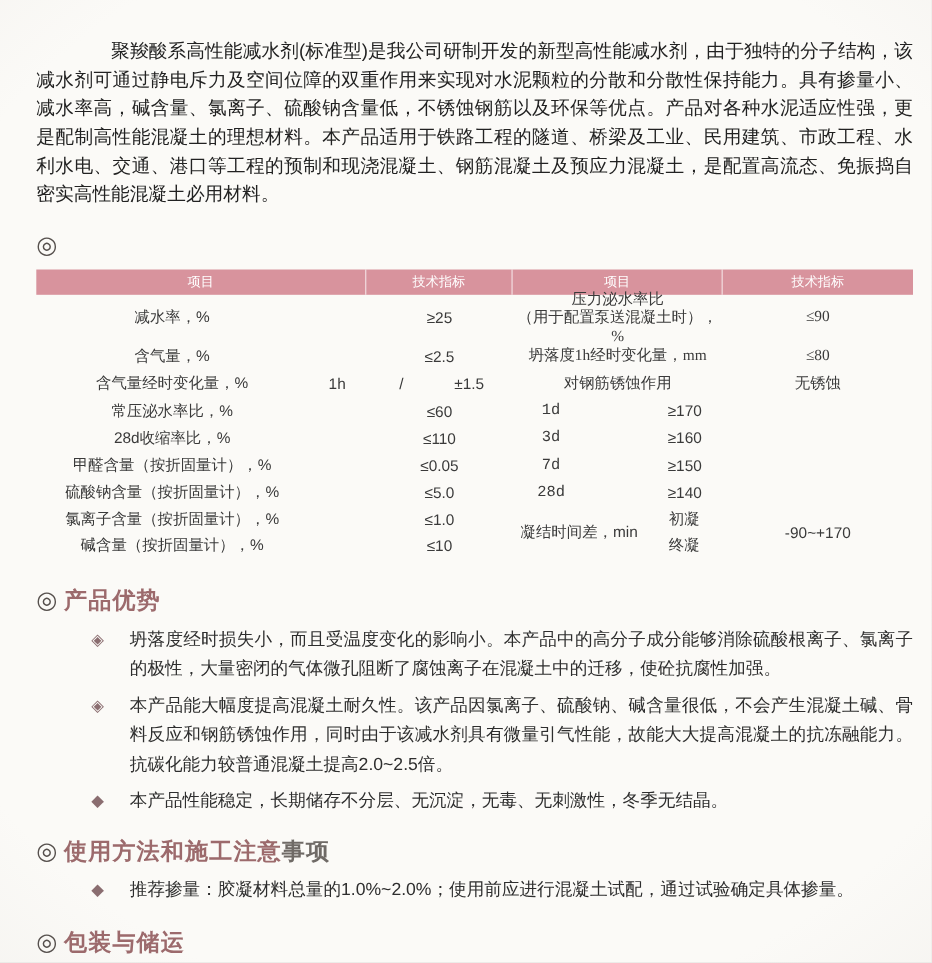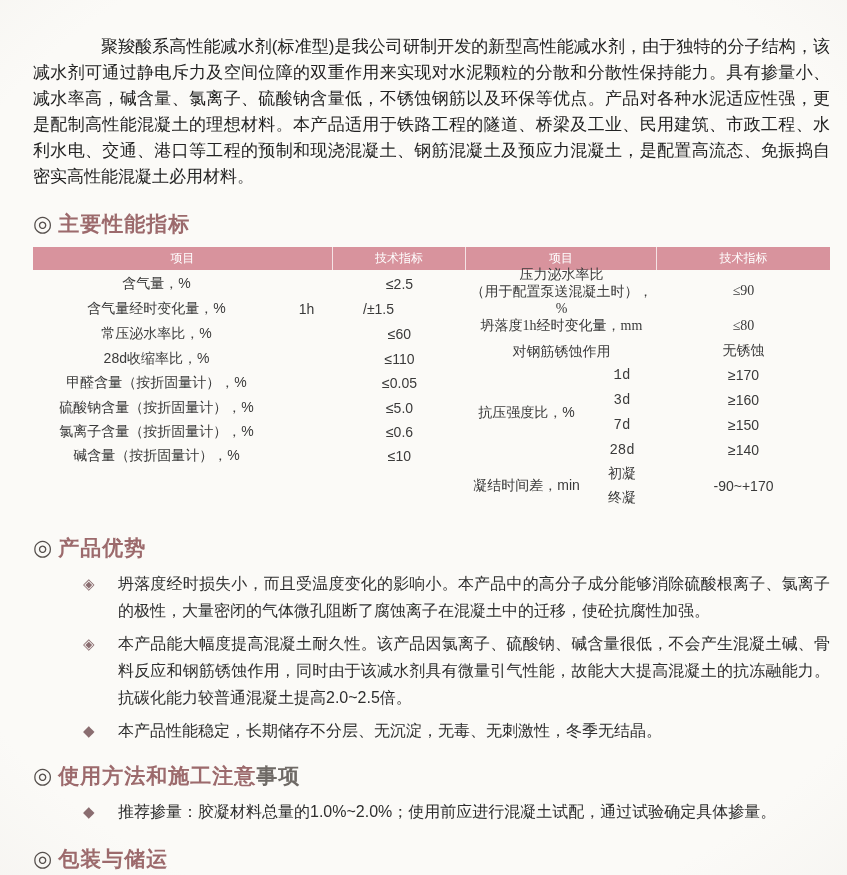--- a/index.html
+++ b/index.html
@@ -63,21 +63,21 @@
   .tbody{display:flex;}
   .left-half{width:433px;}
   .right-half{width:364px;}
 
   .lrow{display:flex;}
   .cell{display:flex;align-items:center;justify-content:center;box-sizing:border-box;text-align:center;}
   .lcell-label{width:247px;}
   .lcell-sub{width:53px;}
   .lcell-value{width:133px;}
   .value-split{justify-content:flex-start;padding-left:30px;}
-  .value-split .split-val{}
+  .value-split .split-val{margin-left:46px;}
 
   .rrow{display:flex;font-family:Liberation Serif, serif;}
   .rcell-label{width:191px;flex-direction:column;justify-content:center;line-height:17px;}
   .rcell-value{width:173px;}
 
   .rgroup{display:flex;}
   .g-label{width:121px;display:flex;align-items:center;justify-content:center;text-align:center;}
   .g-sub{width:70px;display:flex;flex-direction:column;font-family:Liberation Mono, monospace;}
   .g-vals{width:173px;display:flex;flex-direction:column;}
   .g-subrow{flex:1;display:flex;align-items:center;justify-content:center;}
@@ -111,33 +111,37 @@
 </head>
 <body>
 
 <div class="page">
   <div class="content">
 
     <p class="intro">聚羧酸系高性能减水剂(标准型)是我公司研制开发的新型高性能减水剂，由于独特的分子结构，该减水剂可通过静电斥力及空间位障的双重作用来实现对水泥颗粒的分散和分散性保持能力。具有掺量小、减水率高，碱含量、氯离子、硫酸钠含量低，不锈蚀钢筋以及环保等优点。产品对各种水泥适应性强，更是配制高性能混凝土的理想材料。本产品适用于铁路工程的隧道、桥梁及工业、民用建筑、市政工程、水利水电、交通、港口等工程的预制和现浇混凝土、钢筋混凝土及预应力混凝土，是配置高流态、免振捣自密实高性能混凝土必用材料。</p>
 
     <div class="section-heading mt-h1">
       <span class="marker">◎</span>
-      <span>主要性能指标</span>
     </div>
 
     <div class="perf-table">
       <div class="thead">
         <div class="th c1">项目</div>
         <div class="th c2">技术指标</div>
         <div class="th c3">项目</div>
         <div class="th c4">技术指标</div>
       </div>
       <div class="tbody">
 
         <div class="left-half">
+          <div class="lrow" style="height:42px">
+            <div class="cell lcell-label">减水率，%</div>
+            <div class="cell lcell-sub"></div>
+            <div class="cell lcell-value">≥25</div>
+          </div>
           <div class="lrow" style="height:27px">
             <div class="cell lcell-label">含气量，%</div>
             <div class="cell lcell-sub"></div>
             <div class="cell lcell-value">≤2.5</div>
           </div>
           <div class="lrow" style="height:24px">
             <div class="cell lcell-label">含气量经时变化量，%</div>
             <div class="cell lcell-sub">1h</div>
             <div class="cell lcell-value value-split">
               <span>/</span>
@@ -160,21 +164,21 @@
             <div class="cell lcell-value">≤0.05</div>
           </div>
           <div class="lrow" style="height:25px">
             <div class="cell lcell-label">硫酸钠含量（按折固量计），%</div>
             <div class="cell lcell-sub"></div>
             <div class="cell lcell-value">≤5.0</div>
           </div>
           <div class="lrow" style="height:24px">
             <div class="cell lcell-label">氯离子含量（按折固量计），%</div>
             <div class="cell lcell-sub"></div>
-            <div class="cell lcell-value">≤0.6</div>
+            <div class="cell lcell-value">≤1.0</div>
           </div>
           <div class="lrow" style="height:24px">
             <div class="cell lcell-label">碱含量（按折固量计），%</div>
             <div class="cell lcell-sub"></div>
             <div class="cell lcell-value">≤10</div>
           </div>
         </div>
 
         <div class="right-half">
           <div class="rrow" style="height:42px">
@@ -191,21 +195,20 @@
             <div class="cell rcell-value">≤80</div>
           </div>
           <div class="rrow" style="height:24px">
             <div class="cell rcell-label">
               <div>对钢筋锈蚀作用</div>
             </div>
             <div class="cell rcell-value">无锈蚀</div>
           </div>
 
           <div class="rgroup" style="height:99px">
-            <div class="g-label">抗压强度比，%</div>
             <div class="g-sub">
               <div class="g-subrow">1d</div>
               <div class="g-subrow">3d</div>
               <div class="g-subrow">7d</div>
               <div class="g-subrow">28d</div>
             </div>
             <div class="g-vals">
               <div class="g-subrow">≥170</div>
               <div class="g-subrow">≥160</div>
               <div class="g-subrow">≥150</div>

